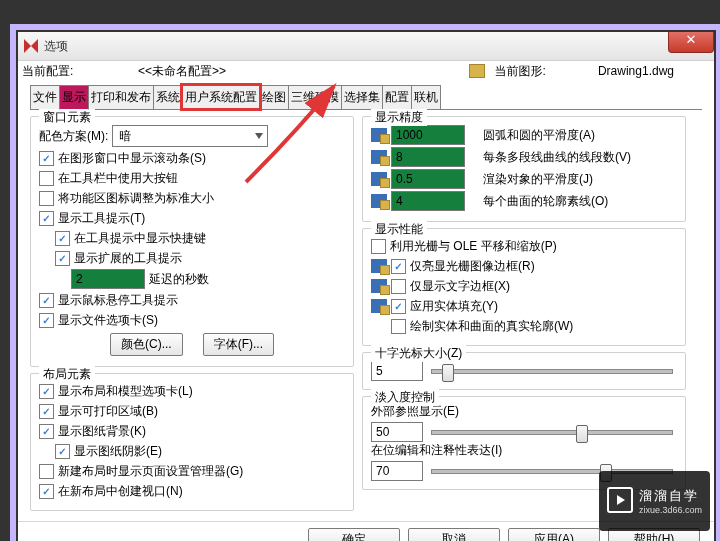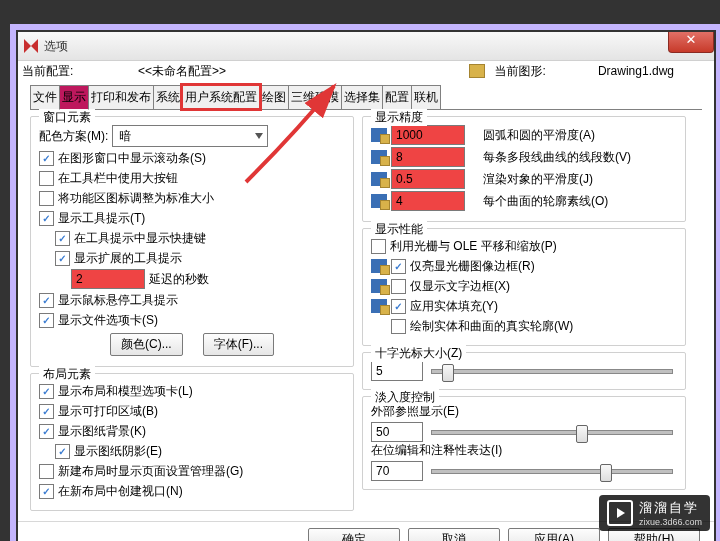--- a/index.html
+++ b/index.html
@@ -20,35 +20,35 @@
 .tab.hl{outline:3px solid #e03636;outline-offset:-1px;z-index:3}
 .body{display:flex;padding:6px 28px 4px 12px;gap:8px}
 .col{flex:1}
 .gbox{border:1px solid #d0d0d0;border-radius:2px;padding:6px 8px 8px 8px;margin-bottom:6px;position:relative}
 .gbox .lg{position:absolute;top:-8px;left:8px;background:#fff;padding:0 4px}
 .row{display:flex;align-items:center;gap:4px;margin:2px 0;min-height:18px}
 .cb{width:13px;height:13px;border:1px solid #7a7a7a;background:#fff;display:inline-flex;align-items:center;justify-content:center;font-size:10px;color:#3b7cd1;font-weight:bold}
 .cb.ck:after{content:"✓"}
 .indent1{margin-left:16px}
 .indent2{margin-left:32px}
-.smbox{width:68px;height:18px;border:1px solid #7a7a7a;background:#ef4444;padding-left:4px;line-height:18px}
+.smbox{width:68px;height:18px;border:1px solid #7a7a7a;background:#15803d;padding-left:4px;line-height:18px}
 .combo{width:148px;height:20px;border:1px solid #7a7a7a;background:#fff;display:flex;align-items:center;padding-left:6px;position:relative}
 .combo:after{content:"";position:absolute;right:4px;top:7px;border-left:4px solid transparent;border-right:4px solid transparent;border-top:6px solid #555}
 .btn{border:1px solid #7a7a7a;background:linear-gradient(#fdfdfd,#e6e6e6);padding:2px 10px;border-radius:2px;cursor:pointer}
 .picon{width:16px;height:14px;background:#3a6fb5;position:relative}
 .picon:after{content:"";position:absolute;right:-3px;bottom:-2px;width:8px;height:8px;background:#d8b24a;border:1px solid #a58430}
 .slider{display:flex;align-items:center;gap:4px;margin-top:2px}
 .track{flex:1;height:3px;background:#c0c0c0;border:1px solid #888;position:relative;margin:0 4px}
 .thumb{position:absolute;top:-6px;width:10px;height:16px;background:linear-gradient(#f8f8f8,#ddd);border:1px solid #666;border-radius:2px}
 .sval{width:46px;height:18px;border:1px solid #7a7a7a;background:#fff;text-align:left;padding-left:4px;line-height:18px}
 .footer{display:flex;justify-content:flex-end;gap:8px;padding:6px 14px;border-top:1px solid #d8d8d8}
 .footer .btn{min-width:70px;text-align:center}
 .arrow{position:absolute;z-index:50;pointer-events:none}
 .arrow svg{overflow:visible}
-.wm{position:absolute;right:10px;bottom:10px;background:rgba(0,0,0,.8);color:#fff;border-radius:4px;padding:4px 8px;display:flex;align-items:center;gap:6px;font-size:11px}
+.wm{position:absolute;right:10px;bottom:10px;background:rgba(0,0,0,.8);color:#fff;border-radius:4px;padding:16px 8px;display:flex;gap:6px;font-size:11px}
 .wm .pl{width:22px;height:22px;border:2px solid #fff;border-radius:3px;display:flex;align-items:center;justify-content:center}
 .wm .pl:before{content:"";border-left:8px solid #fff;border-top:5px solid transparent;border-bottom:5px solid transparent;margin-left:2px}
 </style>
 </head>
 <body>
 
 <div class="outer">
 <div class="win">
 
 <div class="titlebar">

